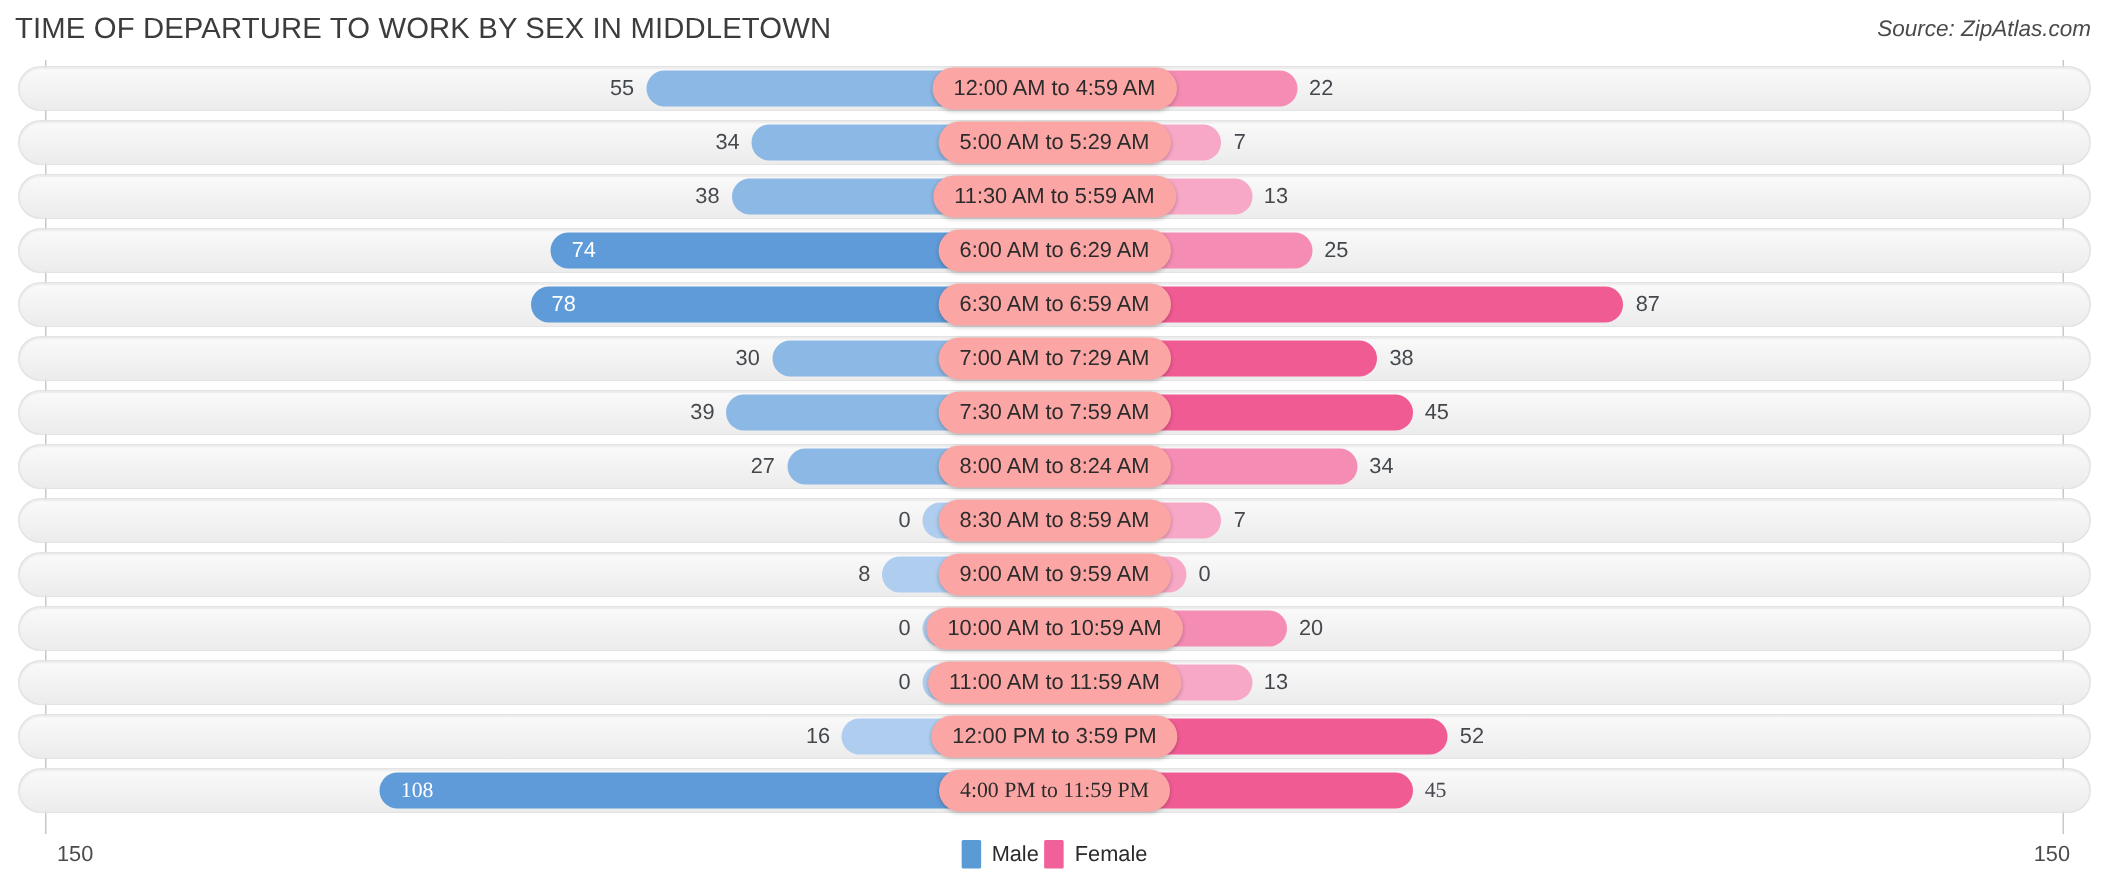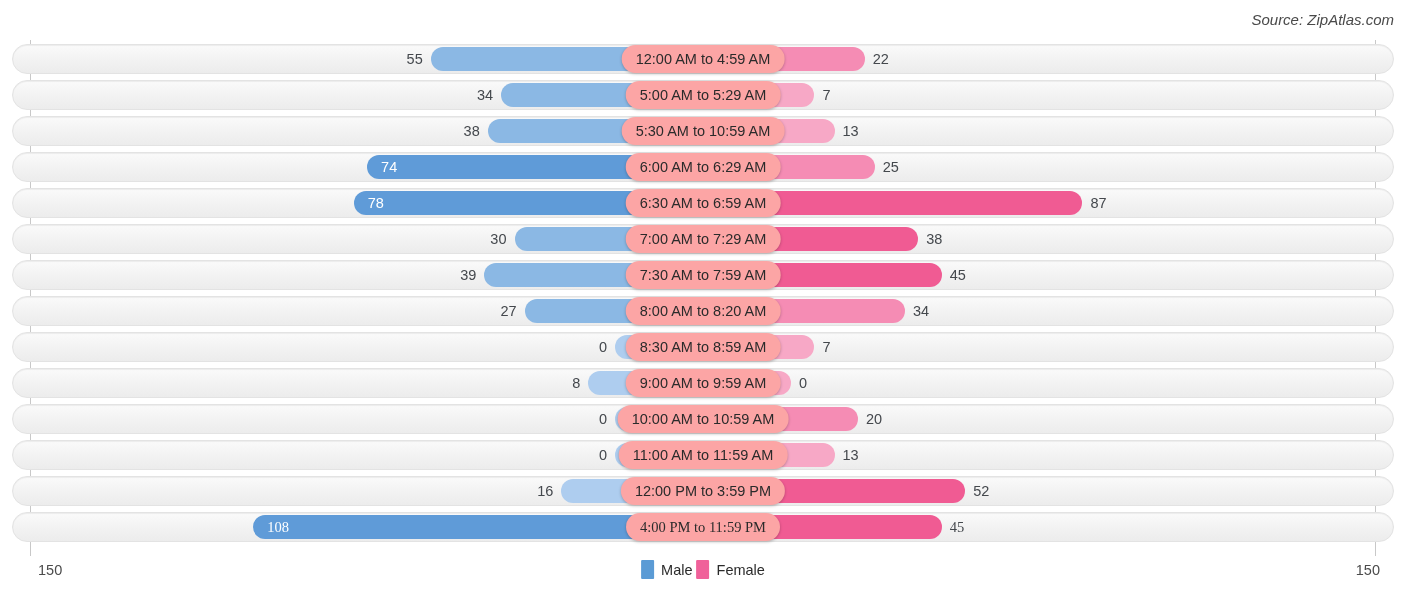--- a/index.html
+++ b/index.html
@@ -165,20 +165,21 @@
   }
   .legend-text {
     font-size: 14.5px;
     color: #2b2b2b;
   }
 </style>
 </head>
 <body>
 
 <div class="header">
+  <div class="chart-title">TIME OF DEPARTURE TO WORK BY SEX IN MIDDLETOWN</div>
   <div class="source">Source: ZipAtlas.com</div>
 </div>
 
 <div class="plot" id="plot">
   <div class="axis-line axis-left"></div>
   <div class="axis-line axis-right"></div>
 <div class="row" style="top: 4px;">
       <div class="track"></div>
       <div class="bar bar-male" style="width: 272.25px; background: rgb(139, 184, 228);"></div>
       <div class="bar bar-female" style="width: 161.7px; background: rgb(245, 140, 180);"></div>
@@ -193,21 +194,21 @@
       <div class="val" style="right: 900.9px;">34</div>
       <div class="val" style="left: 810.45px;">7</div>
       <div class="center-label">5:00 AM to 5:29 AM</div>
     </div>
     <div class="row" style="top: 76px;">
       <div class="track"></div>
       <div class="bar bar-male" style="width: 215.3px; background: rgb(139, 184, 228);"></div>
       <div class="bar bar-female" style="width: 131.55px; background: rgb(247, 168, 198);"></div>
       <div class="val" style="right: 914.3px;">38</div>
       <div class="val" style="left: 830.55px;">13</div>
-      <div class="center-label">5:30 AM to 10:59 AM</div>
+      <div class="center-label">11:30 AM to 5:59 AM</div>
     </div>
     <div class="row" style="top: 112px;">
       <div class="track"></div>
       <div class="bar bar-male" style="width: 335.9px; background: rgb(95, 155, 216);"></div>
       <div class="bar bar-female" style="width: 171.75px; background: rgb(245, 140, 180);"></div>
       <div class="val-in" style="left: 369.1px;">74</div>
       <div class="val" style="left: 870.75px;">25</div>
       <div class="center-label">6:00 AM to 6:29 AM</div>
     </div>
     <div class="row" style="top: 148px;">
@@ -233,21 +234,21 @@
       <div class="val" style="right: 917.65px;">39</div>
       <div class="val" style="left: 937.75px;">45</div>
       <div class="center-label">7:30 AM to 7:59 AM</div>
     </div>
     <div class="row" style="top: 256px;">
       <div class="track"></div>
       <div class="bar bar-male" style="width: 178.45px; background: rgb(139, 184, 228);"></div>
       <div class="bar bar-female" style="width: 201.9px; background: rgb(245, 140, 180);"></div>
       <div class="val" style="right: 877.45px;">27</div>
       <div class="val" style="left: 900.9px;">34</div>
-      <div class="center-label">8:00 AM to 8:20 AM</div>
+      <div class="center-label">8:00 AM to 8:24 AM</div>
     </div>
     <div class="row" style="top: 292px;">
       <div class="track"></div>
       <div class="bar bar-male" style="width: 88px; background: rgb(174, 205, 239);"></div>
       <div class="bar bar-female" style="width: 111.45px; background: rgb(247, 168, 198);"></div>
       <div class="val" style="right: 787px;">0</div>
       <div class="val" style="left: 810.45px;">7</div>
       <div class="center-label">8:30 AM to 8:59 AM</div>
     </div>
     <div class="row" style="top: 328px;">

